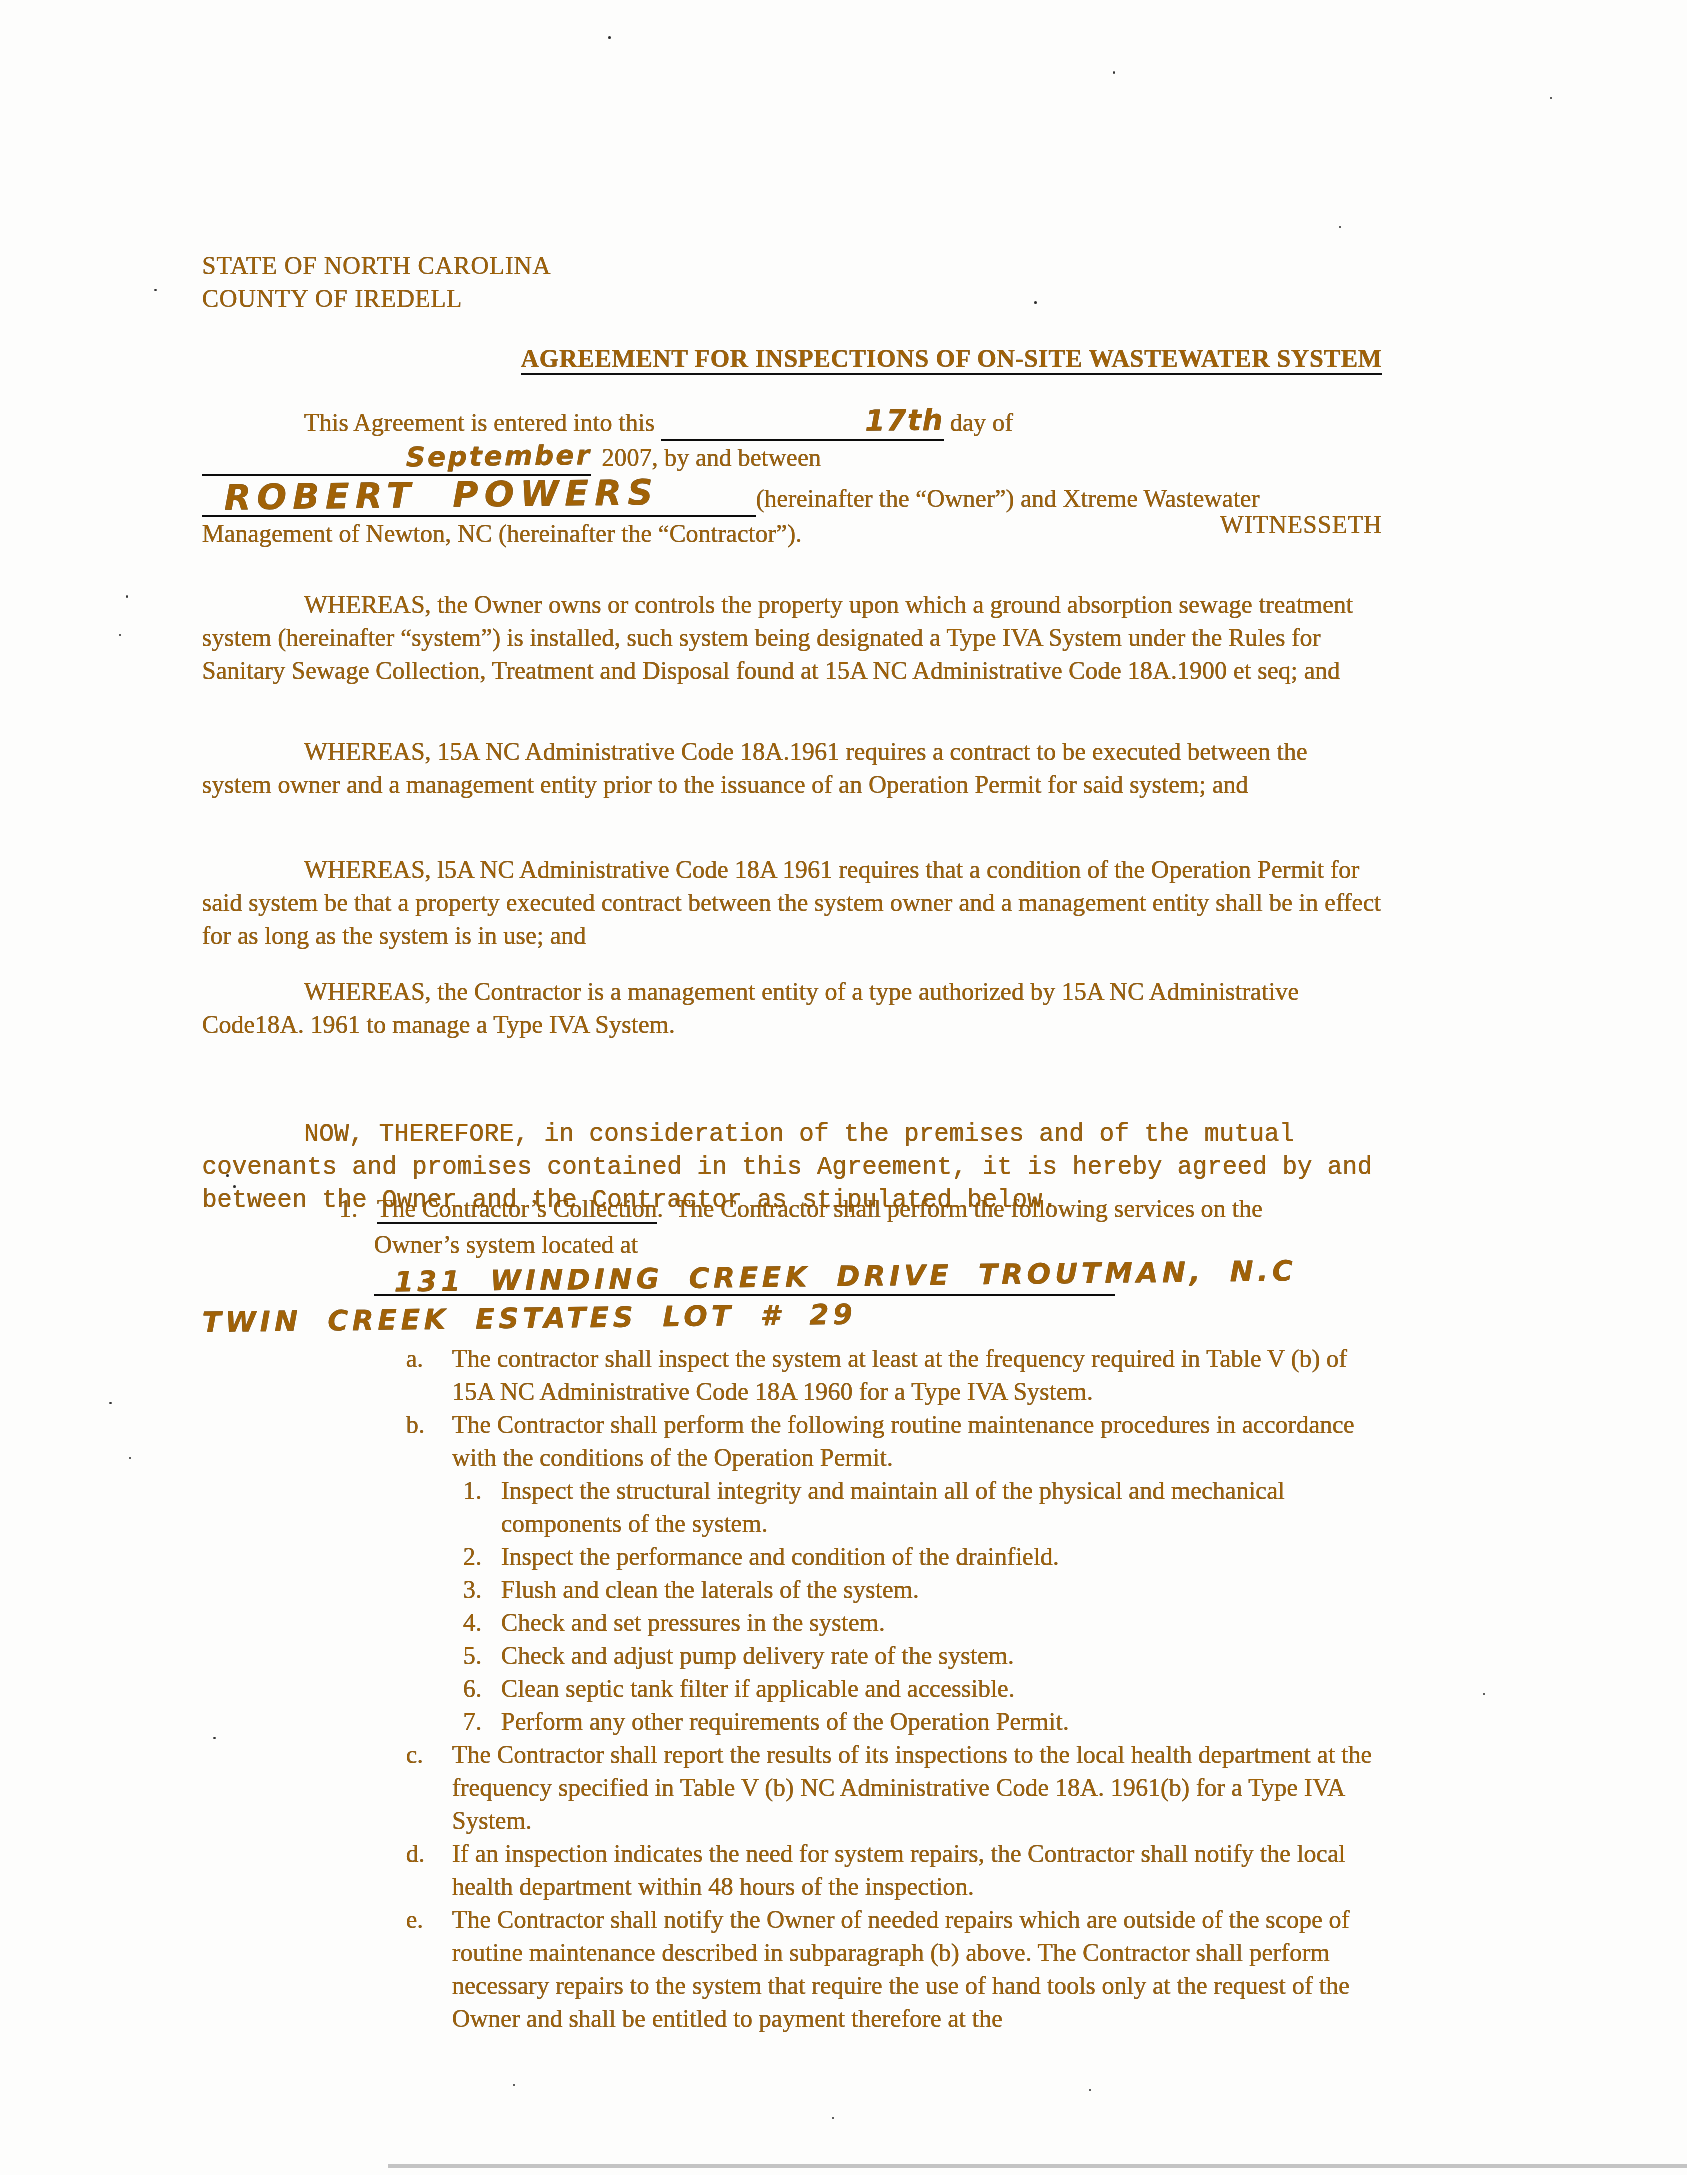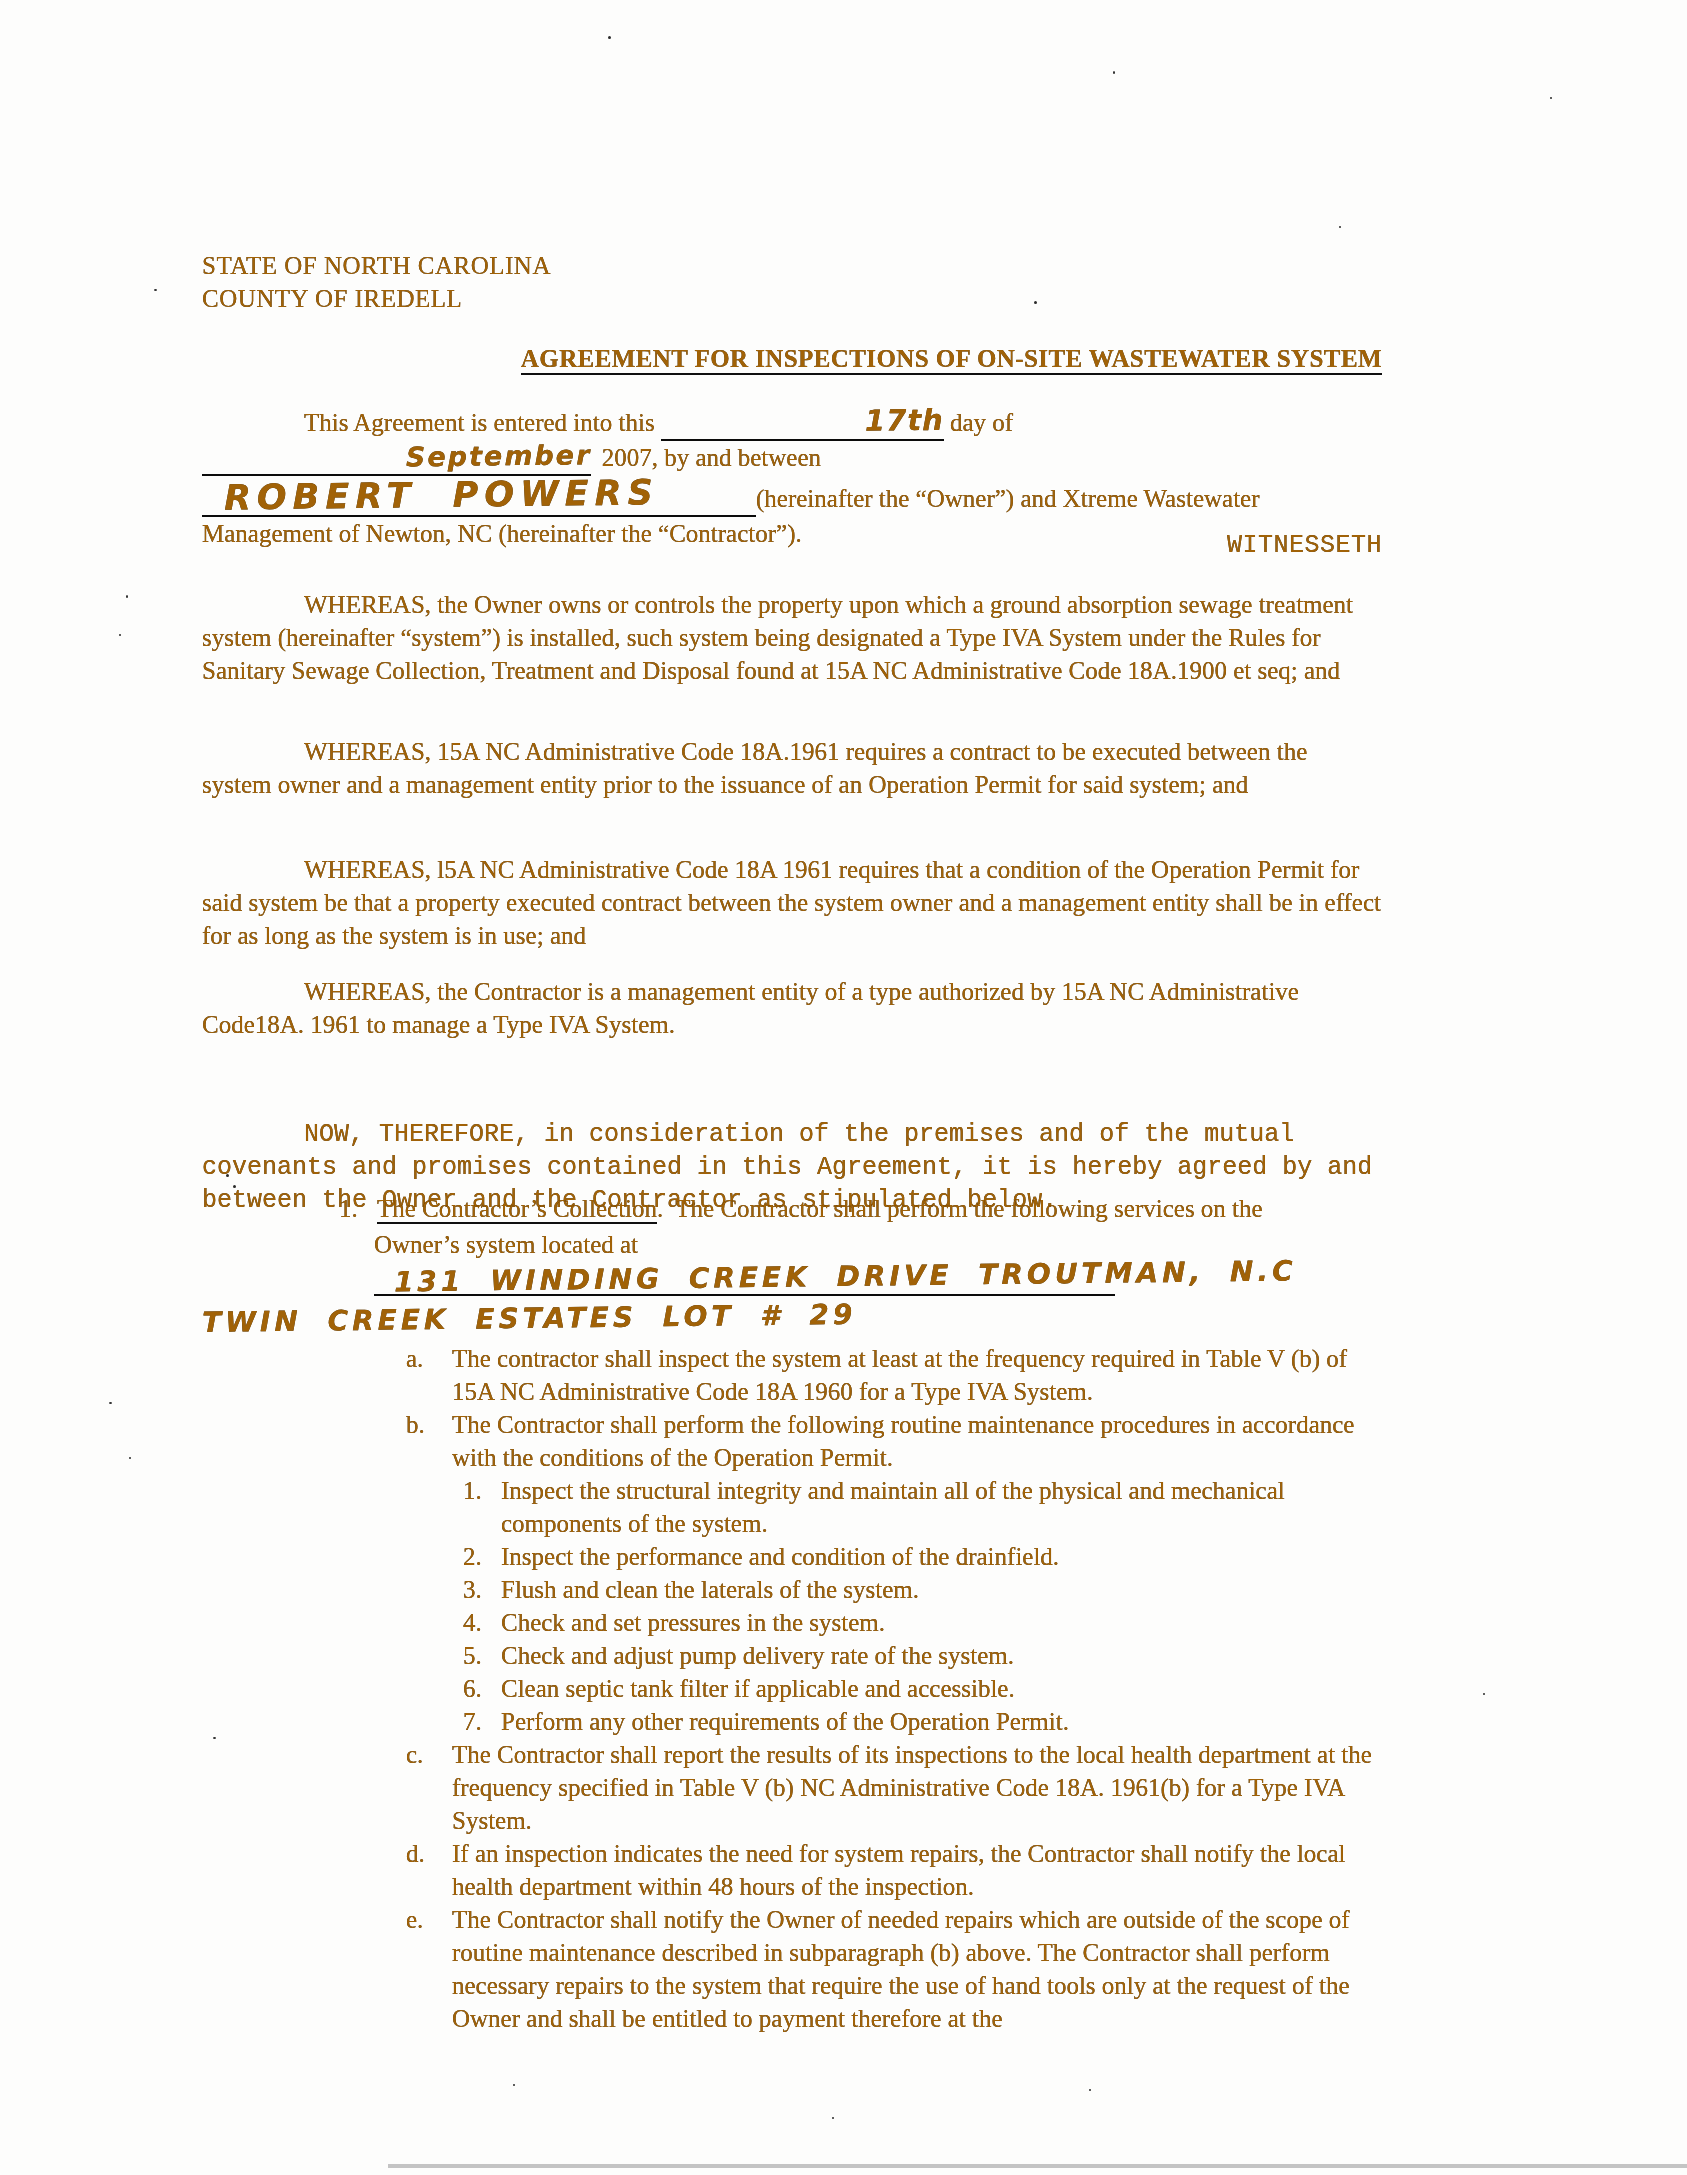--- a/index.html
+++ b/index.html
@@ -72,21 +72,21 @@
   <div class="block" style="top:406px;">
     <div style="text-indent:102px;">
       <span class="txt">This Agreement is entered into this </span><span class="blank blank-day"><span class="hw hw-day">17th</span></span><span class="txt"> day of </span><span class="blank blank-month"><span class="hw hw-month">September</span></span><span class="txt"> 2007, by and between</span>
     </div>
     <div style="margin-top:2px;">
       <span class="blank blank-owner"><span class="hw hw-owner">ROBERT POWERS</span></span><span class="txt">(hereinafter the “Owner”) and Xtreme Wastewater</span>
     </div>
     <div class="txt">Management of Newton, NC (hereinafter the “Contractor”).</div>
   </div>
 
-  <div class="block center caps" style="top:529px;font-family:Liberation Mono, monospace;">WITNESSETH</div>
+  <div class="block center caps" style="top:508px;">WITNESSETH</div>
 
   <div class="block indent txt" style="top:588px;">WHEREAS, the Owner owns or controls the property upon which a ground absorption sewage treatment system (hereinafter “system”) is installed, such system being designated a Type IVA System under the Rules for Sanitary Sewage Collection, Treatment and Disposal found at 15A NC Administrative Code 18A.1900 et seq; and</div>
   <div class="block indent txt" style="top:735px;">WHEREAS, 15A NC Administrative Code 18A.1961 requires a contract to be executed between the system owner and a management entity prior to the issuance of an Operation Permit for said system; and</div>
   <div class="block indent txt" style="top:853px;">WHEREAS, l5A NC Administrative Code 18A 1961 requires that a condition of the Operation Permit for said system be that a property executed contract between the system owner and a management entity shall be in effect for as long as the system is in use; and</div>
   <div class="block indent txt" style="top:975px;">WHEREAS, the Contractor is a management entity of a type authorized by 15A NC Administrative Code18A. 1961 to manage a Type IVA System.</div>
 
   <div class="block indent txt" style="top:1118px;font-family:Liberation Mono, monospace;">NOW, THEREFORE, in consideration of the premises and of the mutual covenants and promises contained in this Agreement, it is hereby agreed by and between the Owner and the Contractor as stipulated below.</div>
 
   <div class="block" style="top:1192px;">
 

